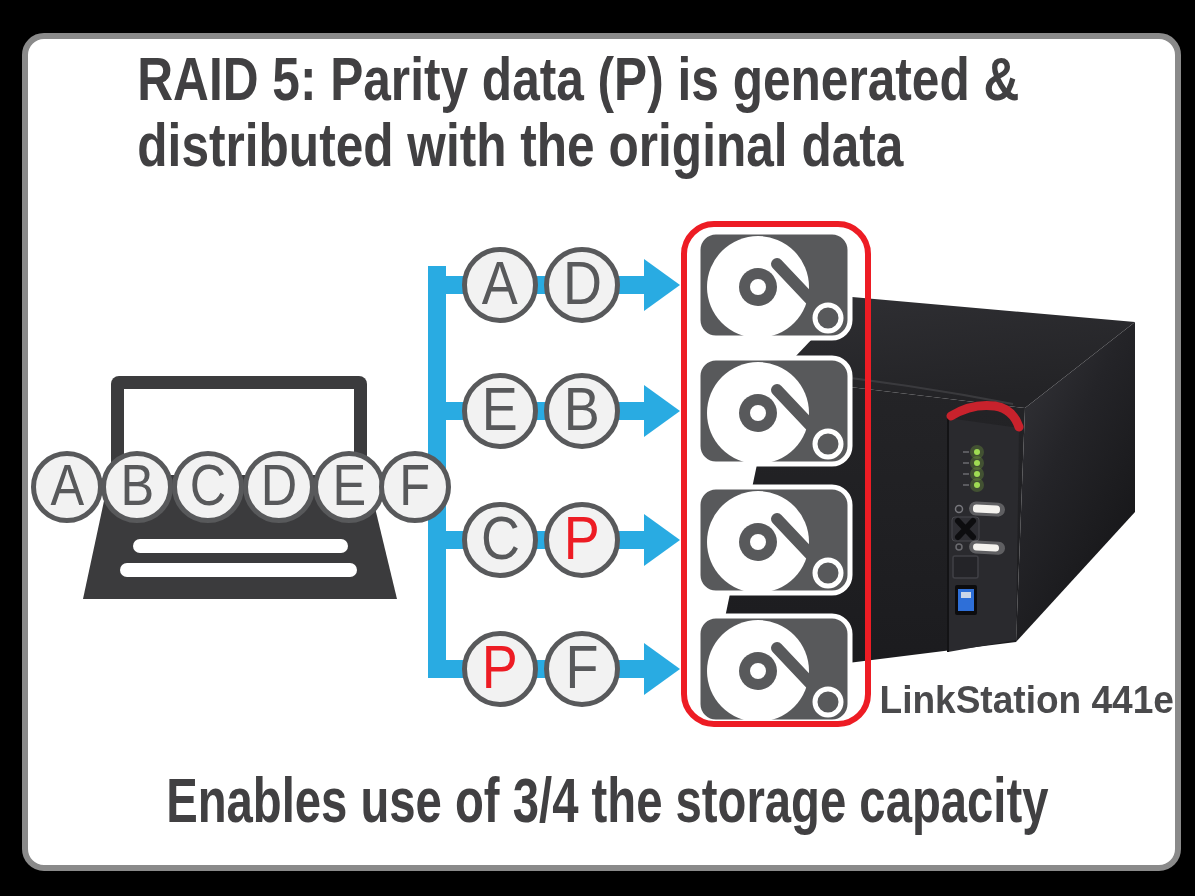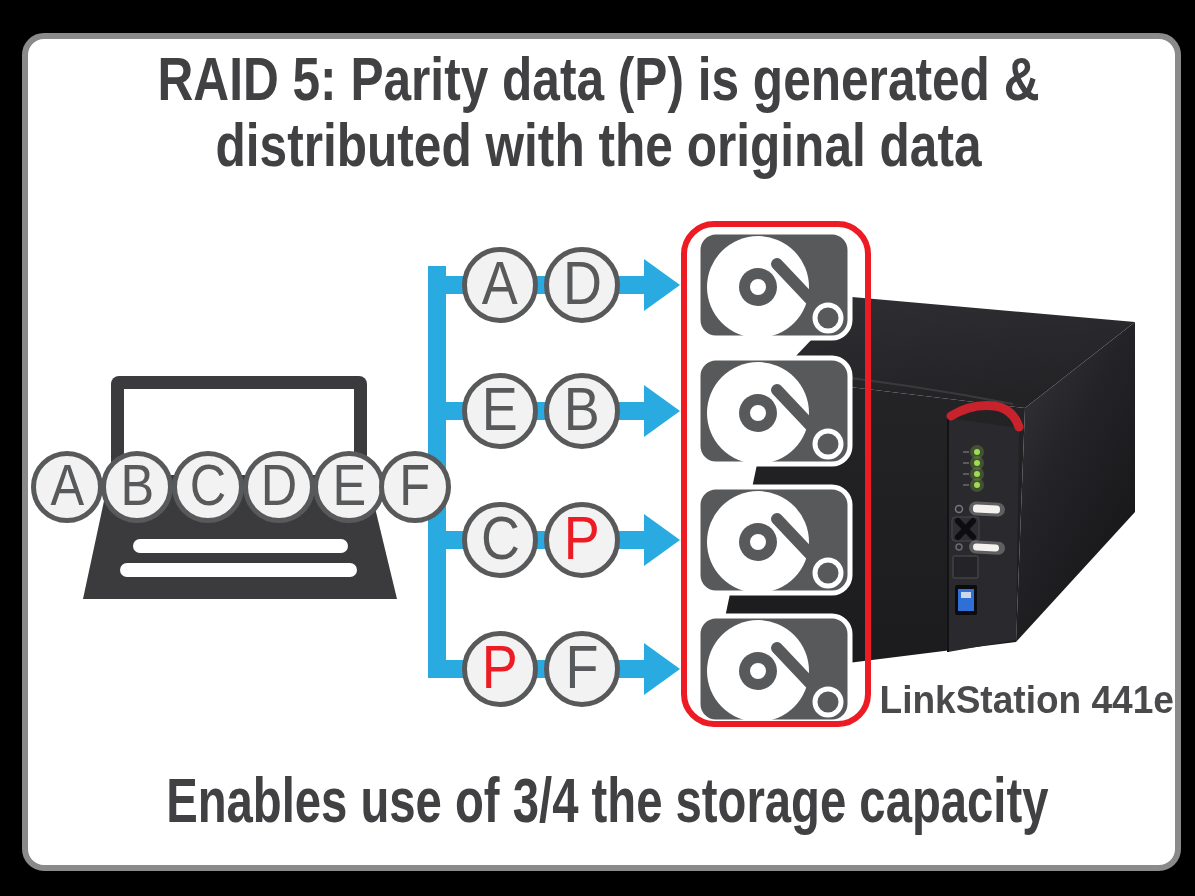--- a/index.html
+++ b/index.html
@@ -8,21 +8,21 @@
     font-family:"Liberation Sans", sans-serif;
   }
   .card{
     position:absolute;left:22px;top:33px;width:1159px;height:838px;
     box-sizing:border-box;background:#fff;border:6px solid var(--card-border,#8a8a8a);
     border-radius:22px;
   }
   svg.layer{position:absolute;left:0;top:0;}
   
   .title{
-    position:absolute;left:22px;top:46px;width:1153px;text-align:center;
+    position:absolute;left:22px;top:46px;width:1153px;
     color:var(--title-gray,#414042);font-weight:700;font-size:62px;line-height:1.06;
   }
   .title .tline{transform:scaleX(0.80);transform-origin:50% 50%;white-space:nowrap;}
   .caption{
     position:absolute;left:22px;top:764px;width:1153px;text-align:center;
     color:var(--title-gray,#414042);font-weight:700;font-size:63px;
   }
   .caption .tline{transform:scaleX(0.75);transform-origin:50% 50%;white-space:nowrap;}
   .product-label{
     position:absolute;left:872px;top:678px;width:300px;text-align:center;

